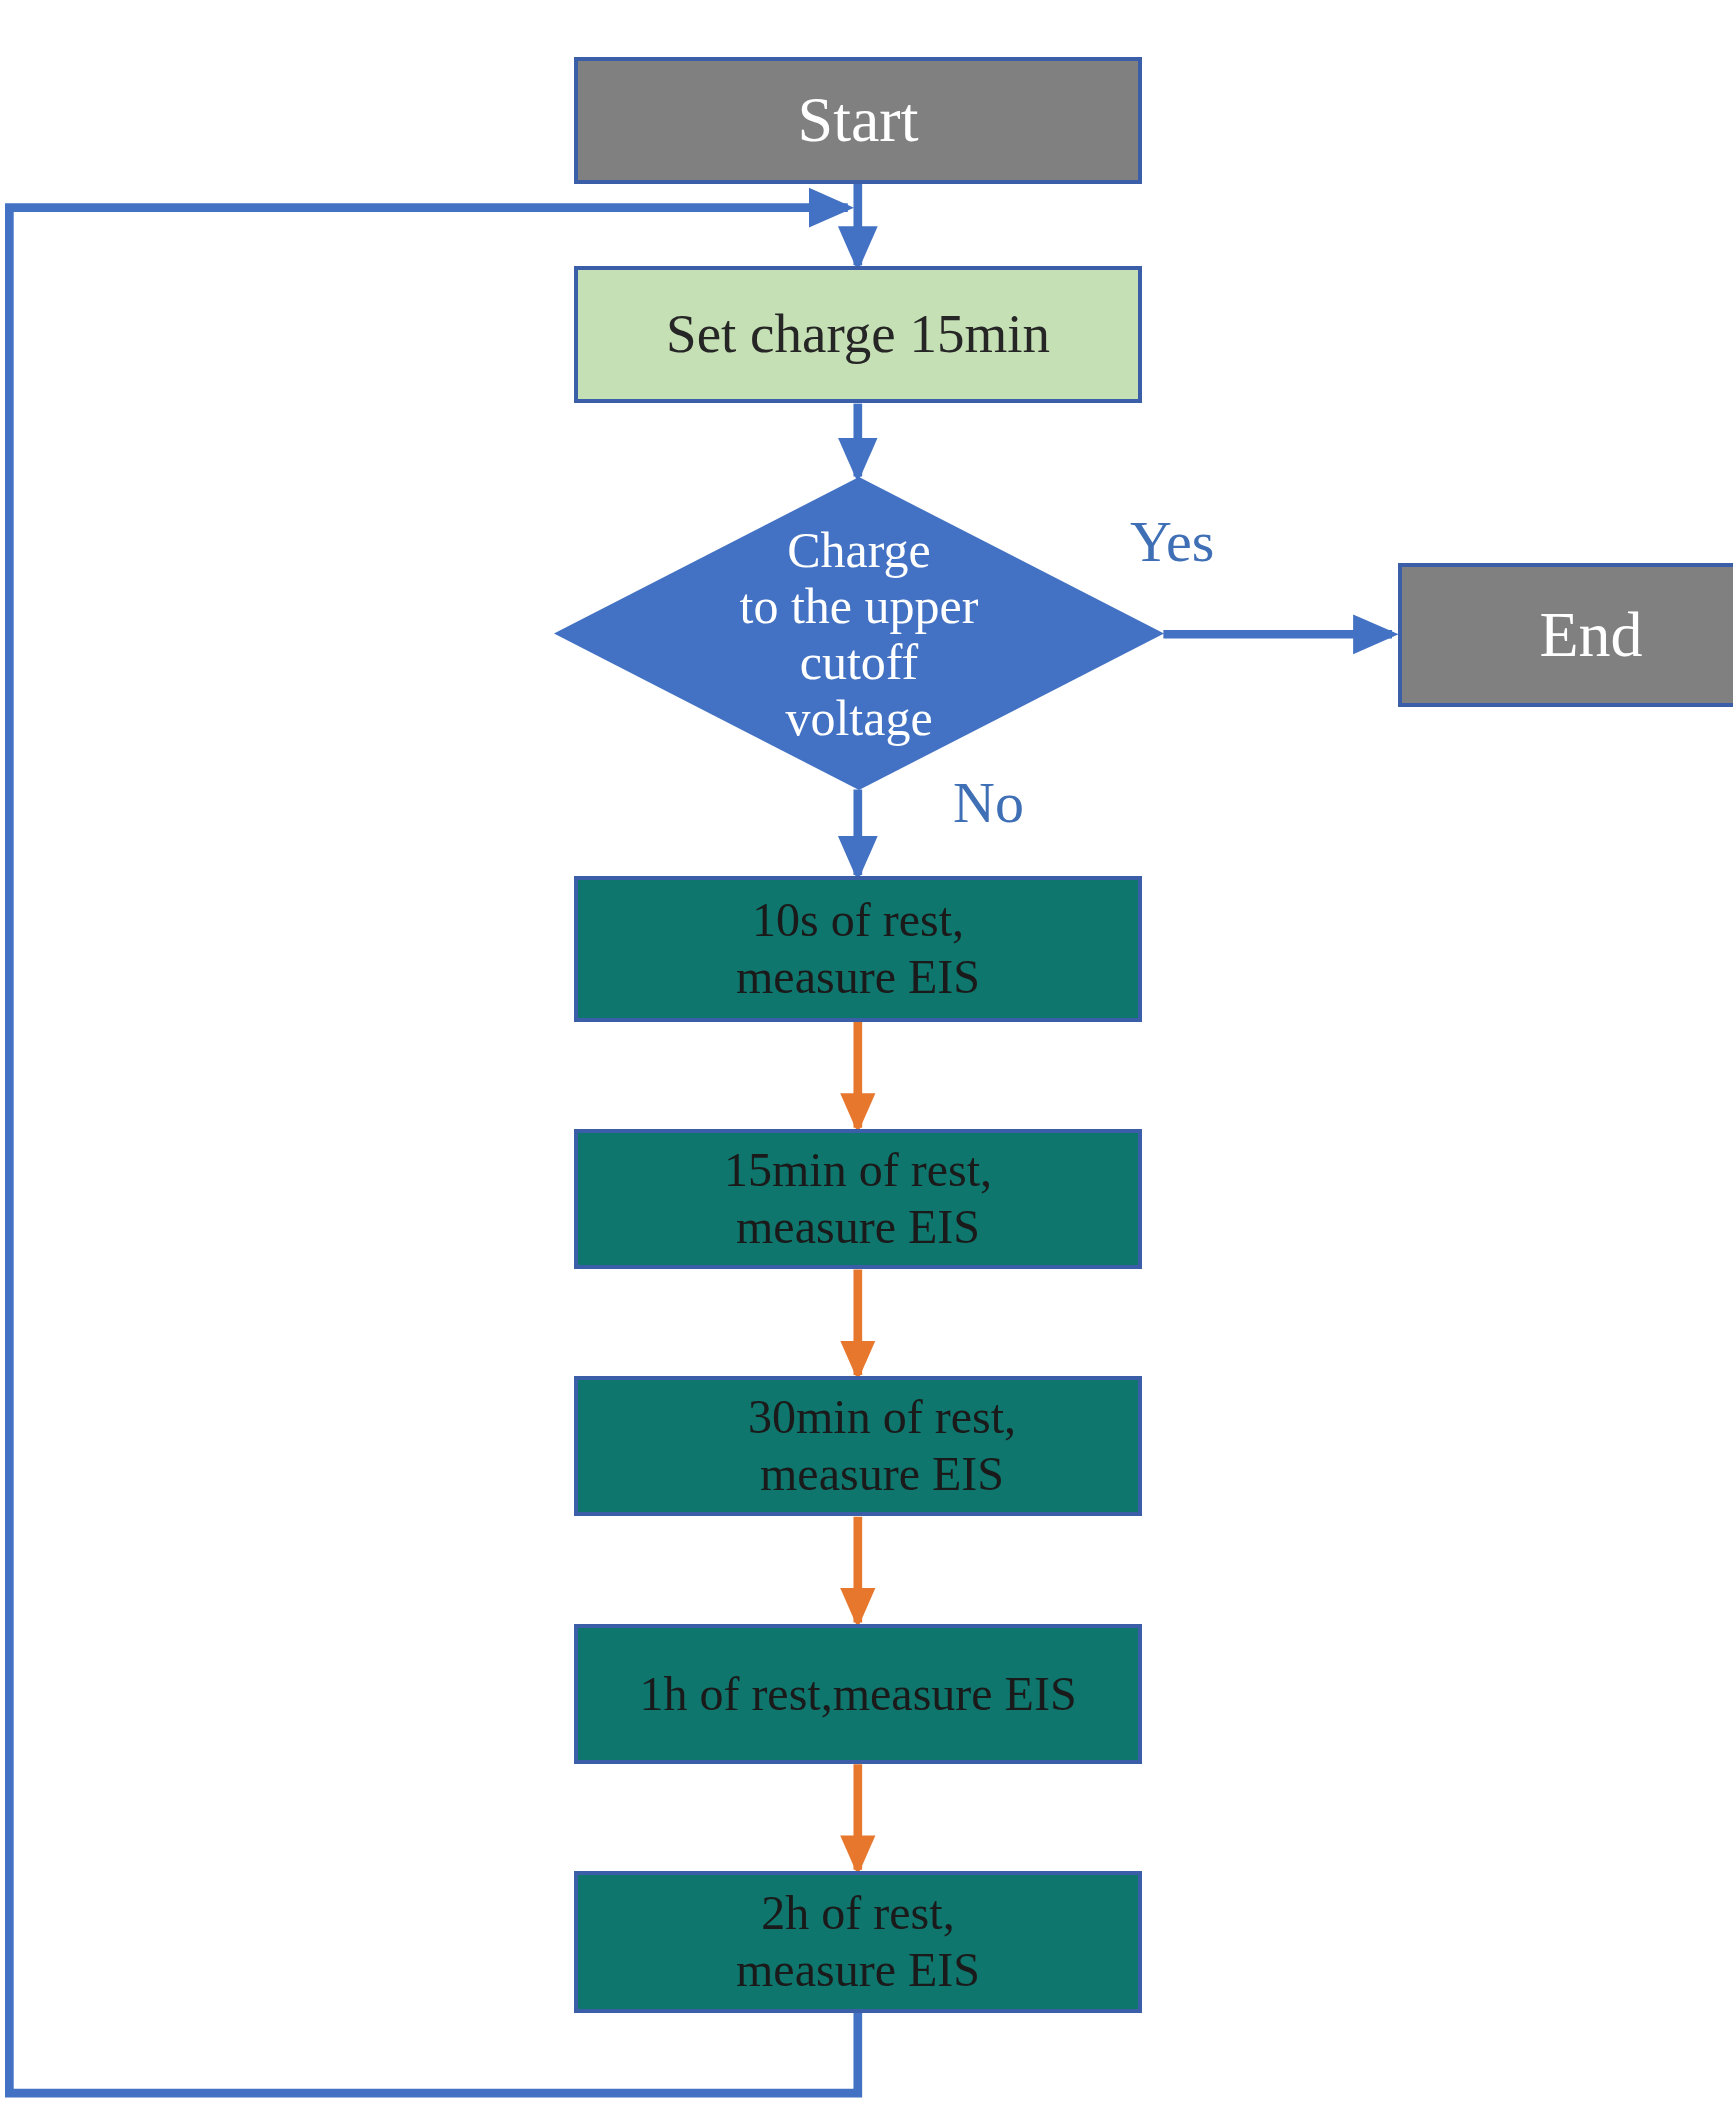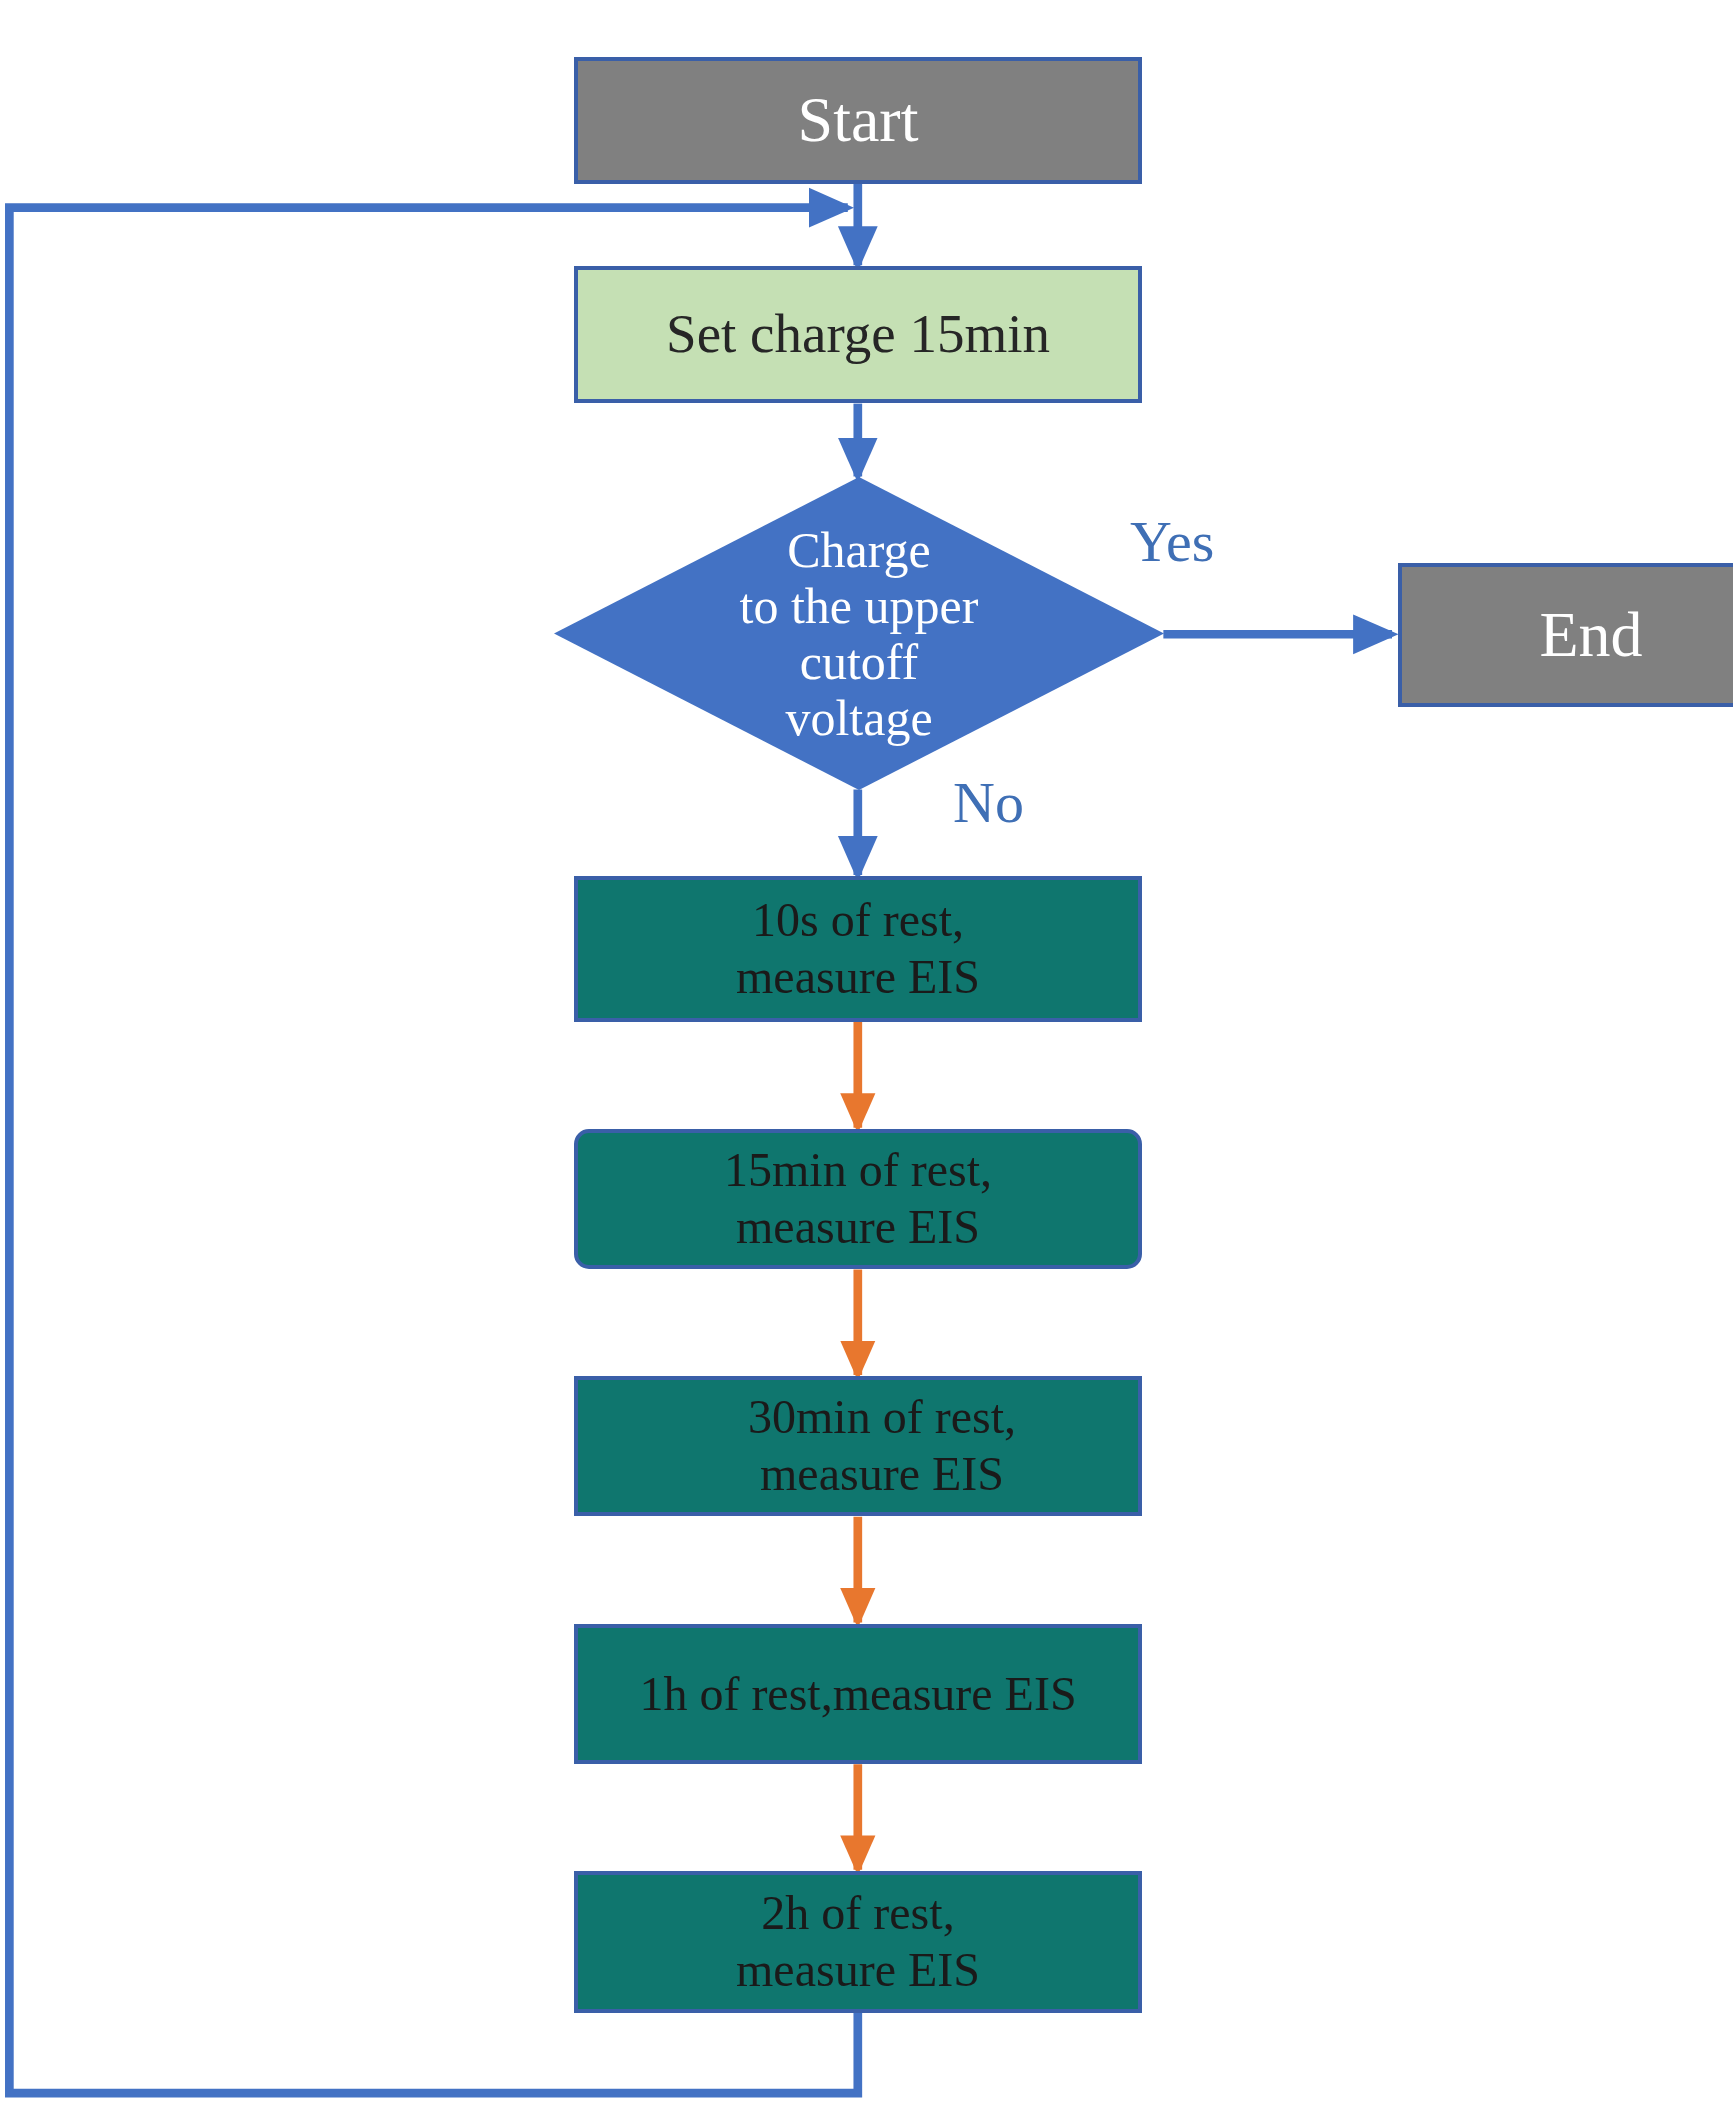--- a/index.html
+++ b/index.html
@@ -160,21 +160,21 @@
 
   <div class="node terminator" style="left:1398px; top:563px; width:386px; height:144px;">
     <span>End</span>
   </div>
 
   <div class="node proc-orange" style="left:574px; top:876px; width:568px; height:146px; flex-direction:column;">
     <span class="box-line">10s of rest,</span>
     <span class="box-line">measure EIS</span>
   </div>
 
-  <div class="node proc-orange" style="left:574px; top:1129px; width:568px; height:140px; flex-direction:column;border-radius:15px;">
+  <div class="node proc-orange" style="left:574px; top:1129px; width:568px; height:140px; flex-direction:column;">
     <span class="box-line">15min of rest,</span>
     <span class="box-line">measure EIS</span>
   </div>
 
   <div class="node proc-orange" style="left:574px; top:1376px; width:568px; height:140px; flex-direction:column;padding-left:48px;">
     <span class="box-line">30min of rest,</span>
     <span class="box-line">measure EIS</span>
   </div>
 
   <div class="node proc-orange" style="left:574px; top:1624px; width:568px; height:140px; flex-direction:row;">

